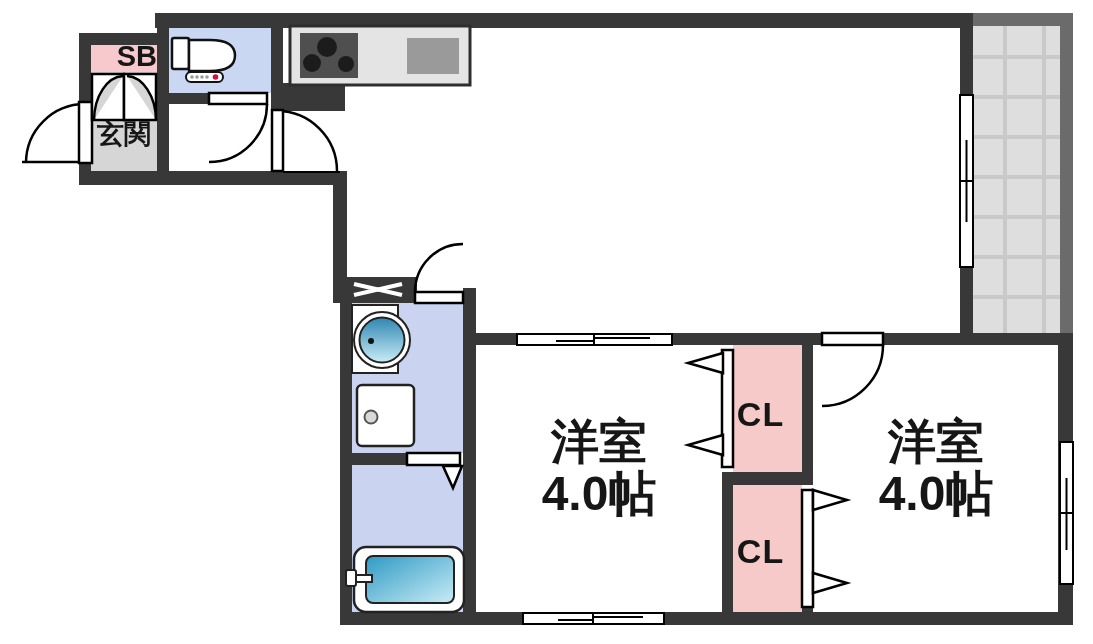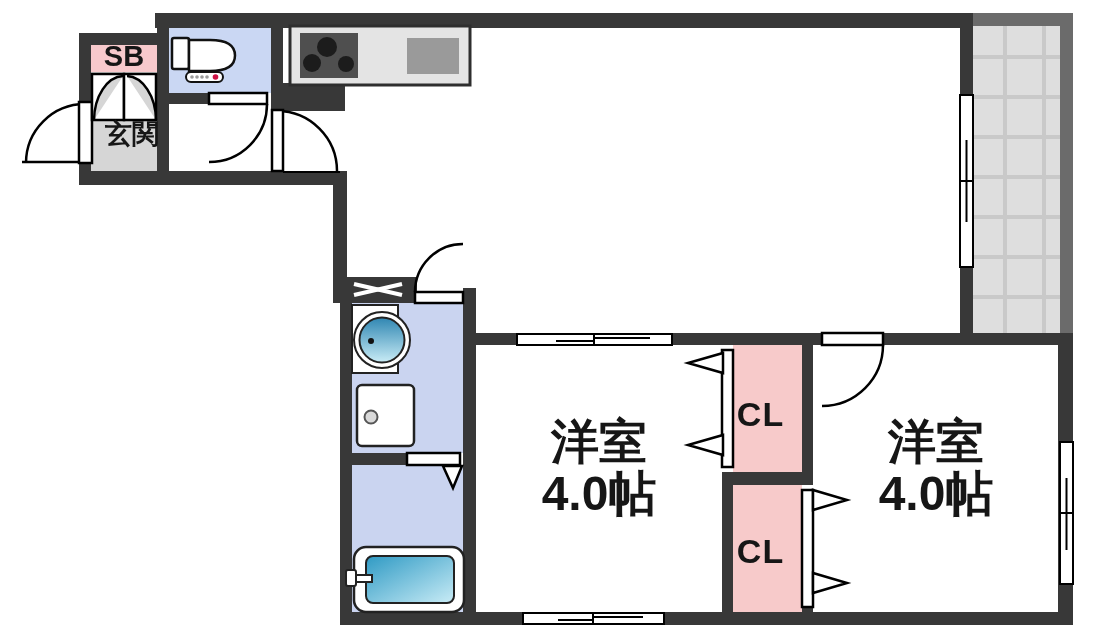--- a/index.html
+++ b/index.html
@@ -6,22 +6,22 @@
   .stage{position:relative;width:1093px;height:644px;background:#ffffff;overflow:hidden;
          font-family:"Liberation Sans","DejaVu Sans",sans-serif;}
   .stage svg{position:absolute;left:0;top:0;}
   .lbl{position:absolute;font-weight:bold;color:#161616;text-align:center;line-height:1.08;}
   .lbl-ldk{left:555px;top:118px;width:335px;font-size:54px;letter-spacing:2px;}
   .lbl-b1{left:475px;top:416px;width:248px;font-size:48px;}
   .lbl-b2{left:812px;top:416px;width:248px;font-size:48px;}
   .lbl-cl{width:55px;font-size:34px;letter-spacing:1px;}
   .lbl-cl-top{left:733px;top:396px;}
   .lbl-cl-bot{left:733px;top:533px;}
-  .lbl-sb{left:91px;top:41px;width:66px;font-size:29px;}
-  .lbl-genkan{left:91px;top:120px;width:66px;font-size:27px;padding-left:8px;}
+  .lbl-sb{left:91px;top:41px;width:66px;font-size:29px;text-align:right;}
+  .lbl-genkan{left:91px;top:120px;width:66px;font-size:27px;}
 </style>
 </head>
 <body>
 
 <div class="stage">
 
   <svg width="1093" height="644" viewBox="0 0 1093 644">
     <defs>
       <linearGradient id="waterV" x1="0" y1="0" x2="0" y2="1">
         <stop offset="0" stop-color="#2f86b2"></stop>

